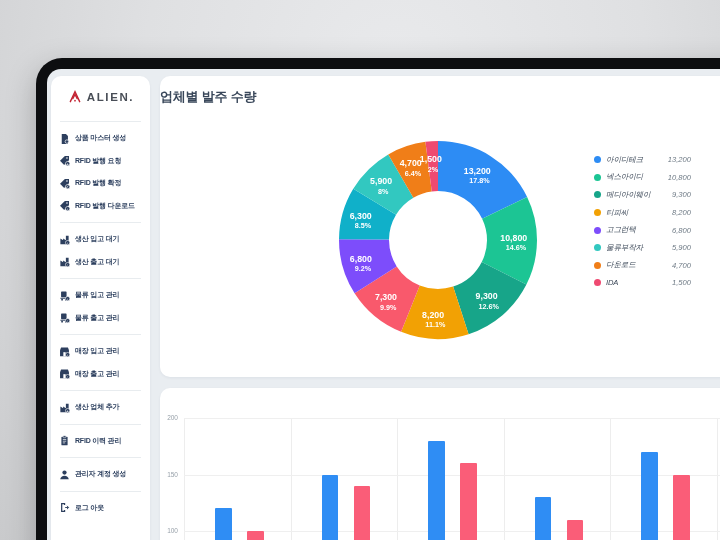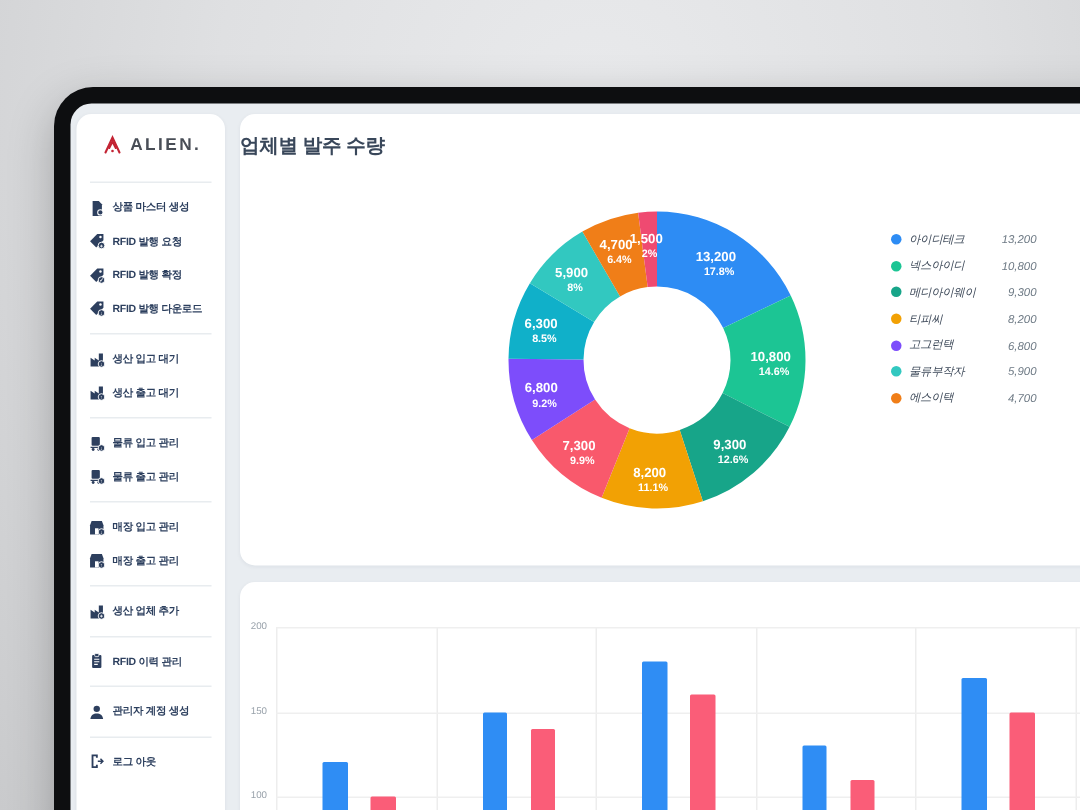--- a/index.html
+++ b/index.html
@@ -274,22 +274,27 @@
     <span class="legend-name">고그런택</span>
     <span class="legend-value">6,800</span>
           </div>
           <div class="legend-row">
             <span class="legend-dot" style="background:#32c8c0"></span>
     <span class="legend-name">물류부작자</span>
     <span class="legend-value">5,900</span>
           </div>
           <div class="legend-row">
             <span class="legend-dot" style="background:#f07e18"></span>
-    <span class="legend-name">에스이택</span>
+    <span class="legend-name">다운로드</span>
     <span class="legend-value">4,700</span>
+          </div>
+          <div class="legend-row">
+            <span class="legend-dot" style="background:#ef4a71"></span>
+    <span class="legend-name">IDA</span>
+    <span class="legend-value">1,500</span>
           </div>
         </div>
     </section>
 
     <section class="card card-bar">
       <div class="plot" id="barplot">
           <div class="gridline-v" style="left:24px"></div>
           <div class="gridline-v" style="left:130.5px"></div>
           <div class="gridline-v" style="left:237px"></div>
           <div class="gridline-v" style="left:343.5px"></div>

